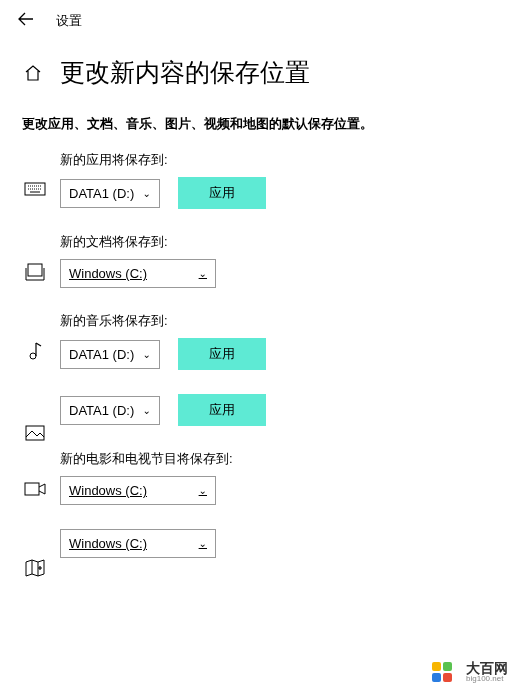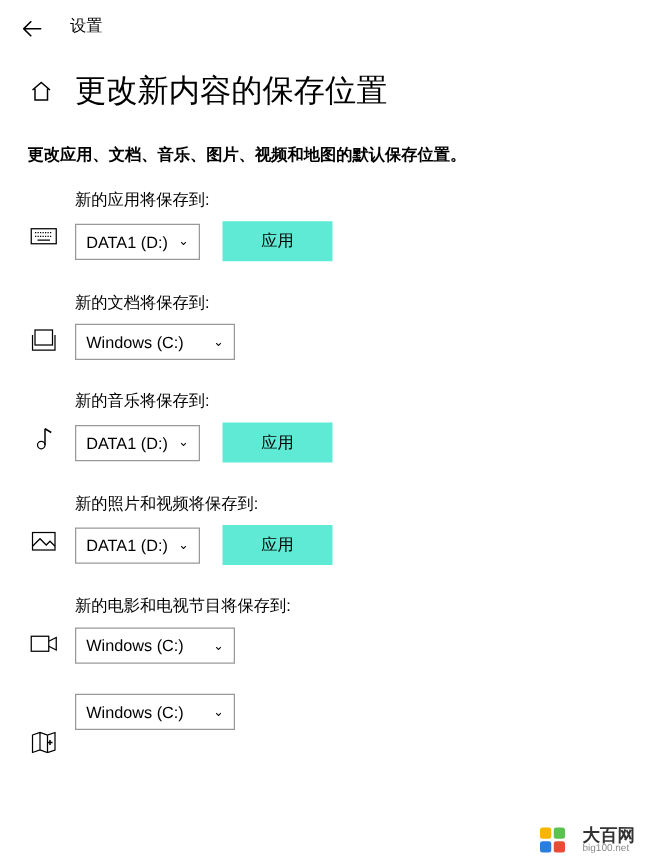--- a/index.html
+++ b/index.html
@@ -11,21 +11,21 @@
     body {
       width: 518px;
       height: 689px;
       background: #fff;
       color: #000;
       position: relative;
       overflow: hidden;
     }
     .header {
       display: flex;
-      align-items: flex-end;
+      align-items: flex-start;
       padding: 12px 18px;
       gap: 22px;
     }
     .back-arrow {
       font-size: 16px;
       cursor: pointer;
     }
     .header-title {
       font-size: 13px;
     }
@@ -83,21 +83,22 @@
       justify-content: center;
       background: #fff;
       cursor: pointer;
       font-size: 13px;
       min-width: 100px;
     }
     .dropdown.narrow {
       width: 100px;
     }
     .dropdown.wide {
-      width: 128px;
+      width: 156px;
+      text-decoration: underline;
     }
     .dropdown-value {
       flex: 1;
     }
     .chevron {
       font-size: 10px;
       margin-left: 8px;
     }
     .apply-btn {
       background: #5eead4;
@@ -212,21 +213,20 @@
   </div>
 </div>
 
 <div class="setting-block">
   <div class="block-icon">
     <svg width="20" height="16" viewBox="0 0 20 16">
         <rect x="1" y="1" width="18" height="14" stroke="#000" fill="none"></rect>
         <path d="M1 12 L7 6 L12 11 L15 8 L19 12" stroke="#000" fill="none"></path>
       </svg>
   </div>
-  <div class="setting-label">新的照片和视频将保存到:</div>
   <div class="setting-controls">
     <div class="dropdown narrow">
       <span class="dropdown-value">DATA1 (D:)</span>
       <span class="chevron">⌄</span>
     </div>
     <button class="apply-btn">应用</button>
   </div>
 </div>
 
 <div class="setting-block">

